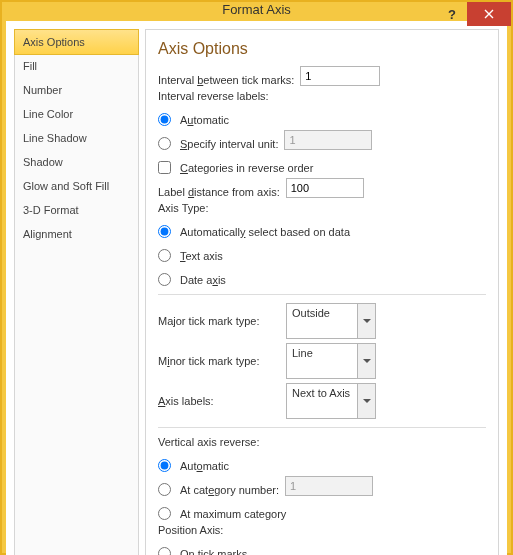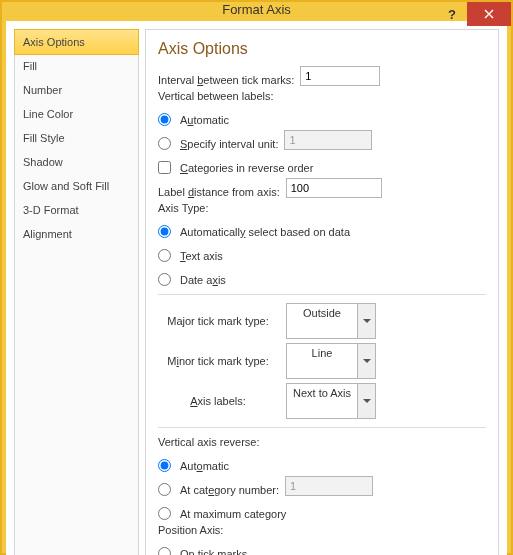--- a/index.html
+++ b/index.html
@@ -135,21 +135,20 @@
     border: none;
     border-top: 1px solid #ddd;
     margin: 8px 0;
   }
   .grid2 {
     display: grid;
     grid-template-columns: 120px 90px;
     row-gap: 4px;
     column-gap: 8px;
     align-items: center;
-    text-align: center;
   }
   .combo {
     display: flex;
     height: 36px;
     border: 1px solid #b5b5b5;
   }
   .combo span {
     flex: 1;
     padding: 0 5px;
     line-height: 18px;
@@ -189,53 +188,53 @@
   </div>
 
   <div class="body">
     <div class="content">
 
       <div class="sidebar">
         <div class="sidebar-item selected"><span>Axis Options</span></div>
         <div class="sidebar-item"><span>Fill</span></div>
         <div class="sidebar-item"><span>Number</span></div>
         <div class="sidebar-item"><span>Line Color</span></div>
-        <div class="sidebar-item"><span>Fill Style</span></div>
+        <div class="sidebar-item"><span>Line Shadow</span></div>
         <div class="sidebar-item"><span>Shadow</span></div>
         <div class="sidebar-item"><span>Glow and Soft Fill</span></div>
         <div class="sidebar-item"><span>3-D Format</span></div>
         <div class="sidebar-item"><span>Alignment</span></div>
       </div>
 
       <div class="main">
         <div class="heading">Axis Options</div>
 
         <div class="row">
           <label>Interval <span class="underline">b</span>etween tick marks:</label>
           <input type="text" style="width: 80px;" value="1">
         </div>
 
-        <div class="group-label">Vertical between labels:</div>
+        <div class="group-label">Interval reverse labels:</div>
         <div class="row indent">
           <input type="radio" name="intlbl" checked="" style="">
           <label>A<span class="underline">u</span>tomatic</label>
         </div>
         <div class="row indent">
           <input type="radio" name="intlbl" style="">
           <label><span class="underline">S</span>pecify interval unit:</label>
           <input type="text" style="width: 88px;" disabled="" value="1">
         </div>
         <div class="row indent">
           <input type="checkbox" style="">
           <label><span class="underline">C</span>ategories in reverse order</label>
         </div>
 
         <div class="row">
           <label>Label <span class="underline">d</span>istance from axis:</label>
-          <input type="text" style="width: 96px;" value="100">
+          <input type="text" style="width: 78px;" value="100">
         </div>
 
         <div class="group-label">Axis Type:</div>
         <div class="row indent">
           <input type="radio" name="axistype" checked="" style="">
           <label>Automaticall<span class="underline">y</span> select based on data</label>
         </div>
         <div class="row indent">
           <input type="radio" name="axistype" style="">
           <label><span class="underline">T</span>ext axis</label>

